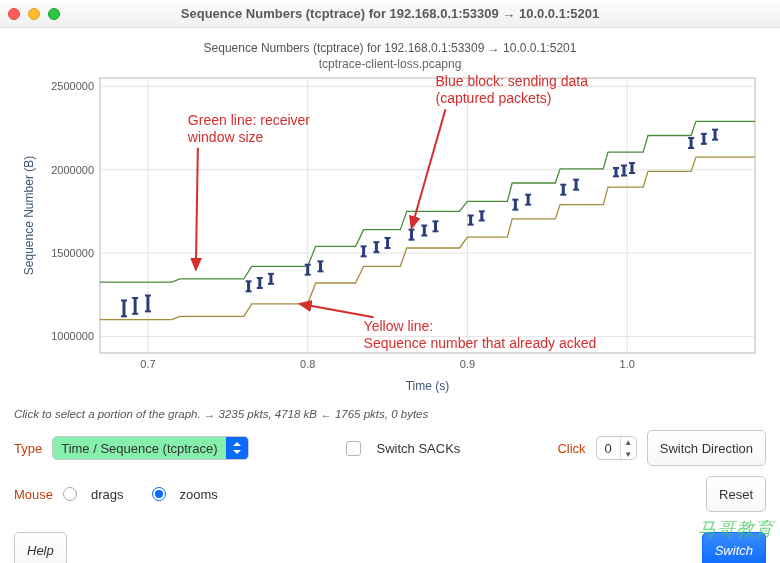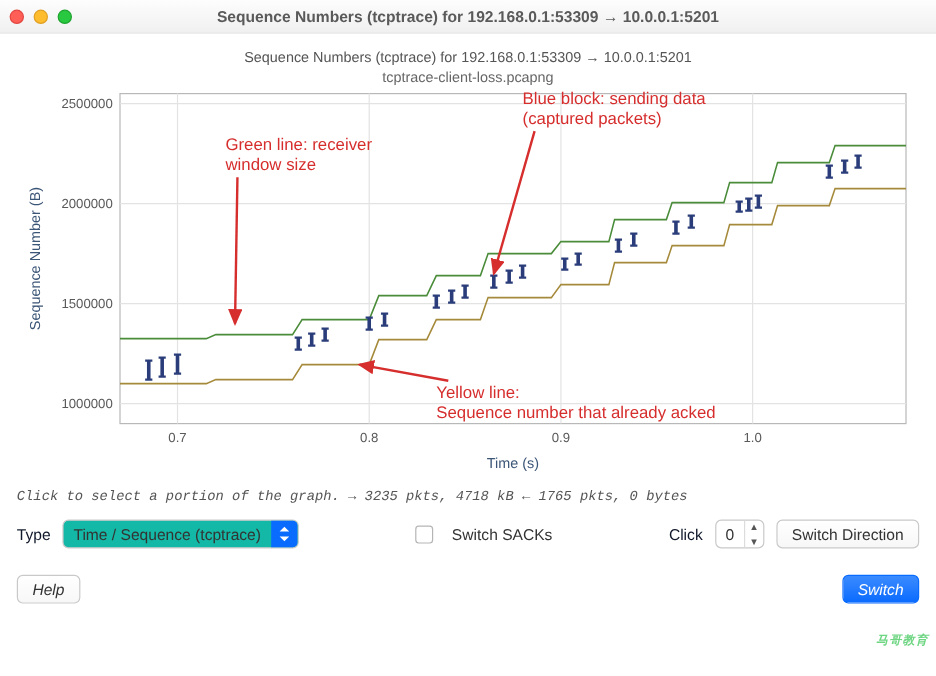--- a/index.html
+++ b/index.html
@@ -34,40 +34,39 @@
   }
   .chart-area {
     padding: 10px 14px 4px;
   }
   svg.chart { display:block; margin:0 auto; }
   .status-line {
     font-style: italic;
     font-size: 11.5px;
     color:#555;
     padding: 6px 14px 10px;
-    font-family: Liberation Mono, monospace;
   }
   .controls {
     padding: 0 14px 10px;
     font-size: 13px;
   }
   .controls-row {
     display:flex;
     align-items:center;
     gap:10px;
     margin-bottom:10px;
     min-height:28px;
   }
-  .label { color:#0f172a; }
+  .label { color:#c2410c; }
   .mac-select {
     display:inline-flex;
     align-items:center;
     border:1px solid #c9c9c9;
     border-radius:5px;
-    background:#14b8a6;
+    background:#86efac;
     height:24px;
     overflow:hidden;
   }
   .mac-select .sel-text { padding: 0 8px; font-size:13px; }
   .mac-select .sel-caret {
     width:22px; height:24px;
     background:#0a6bff;
     display:flex;align-items:center;justify-content:center;
   }
   .mac-select .sel-caret svg{ width:10px;height:14px; fill:#fff;}
@@ -84,28 +83,28 @@
   .spacer { flex: 1 1 auto; }
   .stepper {
     display:inline-flex;align-items:center;
     border:1px solid #c9c9c9;border-radius:5px;height:24px;overflow:hidden;background:#fff;
   }
   .stepper .val{ padding:0 8px;min-width:20px;text-align:center;font-size:13px;}
   .stepper .arrows{ width:16px;height:24px;border-left:1px solid #dcdcdc;display:flex;flex-direction:column;}
   .stepper .arrows div{flex:1;display:flex;align-items:center;justify-content:center;font-size:8px;color:#555;}
   .btn {
     border:1px solid #c9c9c9;background:linear-gradient(#fff,#f7f7f7);border-radius:5px;
-    height:24px;padding:0 12px;font-size:13px;display:inline-flex;align-items:center;color:#333;
+    height:36px;padding:0 12px;font-size:13px;display:inline-flex;align-items:center;color:#333;
   }
   .btn.primary{ background:linear-gradient(#3b8bff,#0a6bff);color:#fff;border-color:#0a6bff; }
   .bottom-row {
     display:flex;align-items:flex-start;gap:21px;padding:0 14px 12px;font-style:italic;
   }
   .watermark {
-    position:absolute; right:6px; bottom:22px; font-size:10px; font-weight:700;
+    position:absolute; right:6px; bottom:22px; font-size:18px; font-weight:400;
     color:#3ec85a; font-style:italic; letter-spacing:1px; opacity:.75;
   }
   
   .ch-title { font-size:12px; fill:#555; text-anchor:middle; }
   .ch-sub { font-size:12px; fill:#666; text-anchor:middle; }
   .ch-axis-label { font-size:12px; fill:#3b5577; }
   .ch-tick { font-size:11px; fill:#5a5a5a; }
   .ch-grid { stroke:#e3e3e3; stroke-width:1; }
   .ch-border { stroke:#b8b8b8; stroke-width:1; fill:none; }
   .anno { font-size:14px; fill:#d62d2d; font-weight:500;}
@@ -265,20 +264,32 @@
       <span class="val">0</span>
       <span class="arrows">
           <div>▲</div>
           <div>▼</div>
         </span>
     </div>
     <div class="btn">
       <span>Switch Direction</span>
     </div>
   </div>
+  <div class="controls-row">
+    <span class="label">Mouse</span>
+    <span class="radio"></span>
+    <span>drags</span>
+    <span style="width:8px"></span>
+    <span class="radio sel"></span>
+    <span>zooms</span>
+    <div class="spacer"></div>
+    <div class="btn">
+      <span>Reset</span>
+    </div>
+  </div>
 </div>
 
 <div class="bottom-row">
   <div class="btn">
     <span>Help</span>
   </div>
   <div class="spacer"></div>
   <div class="btn primary">
     <span>Switch</span>
   </div>

